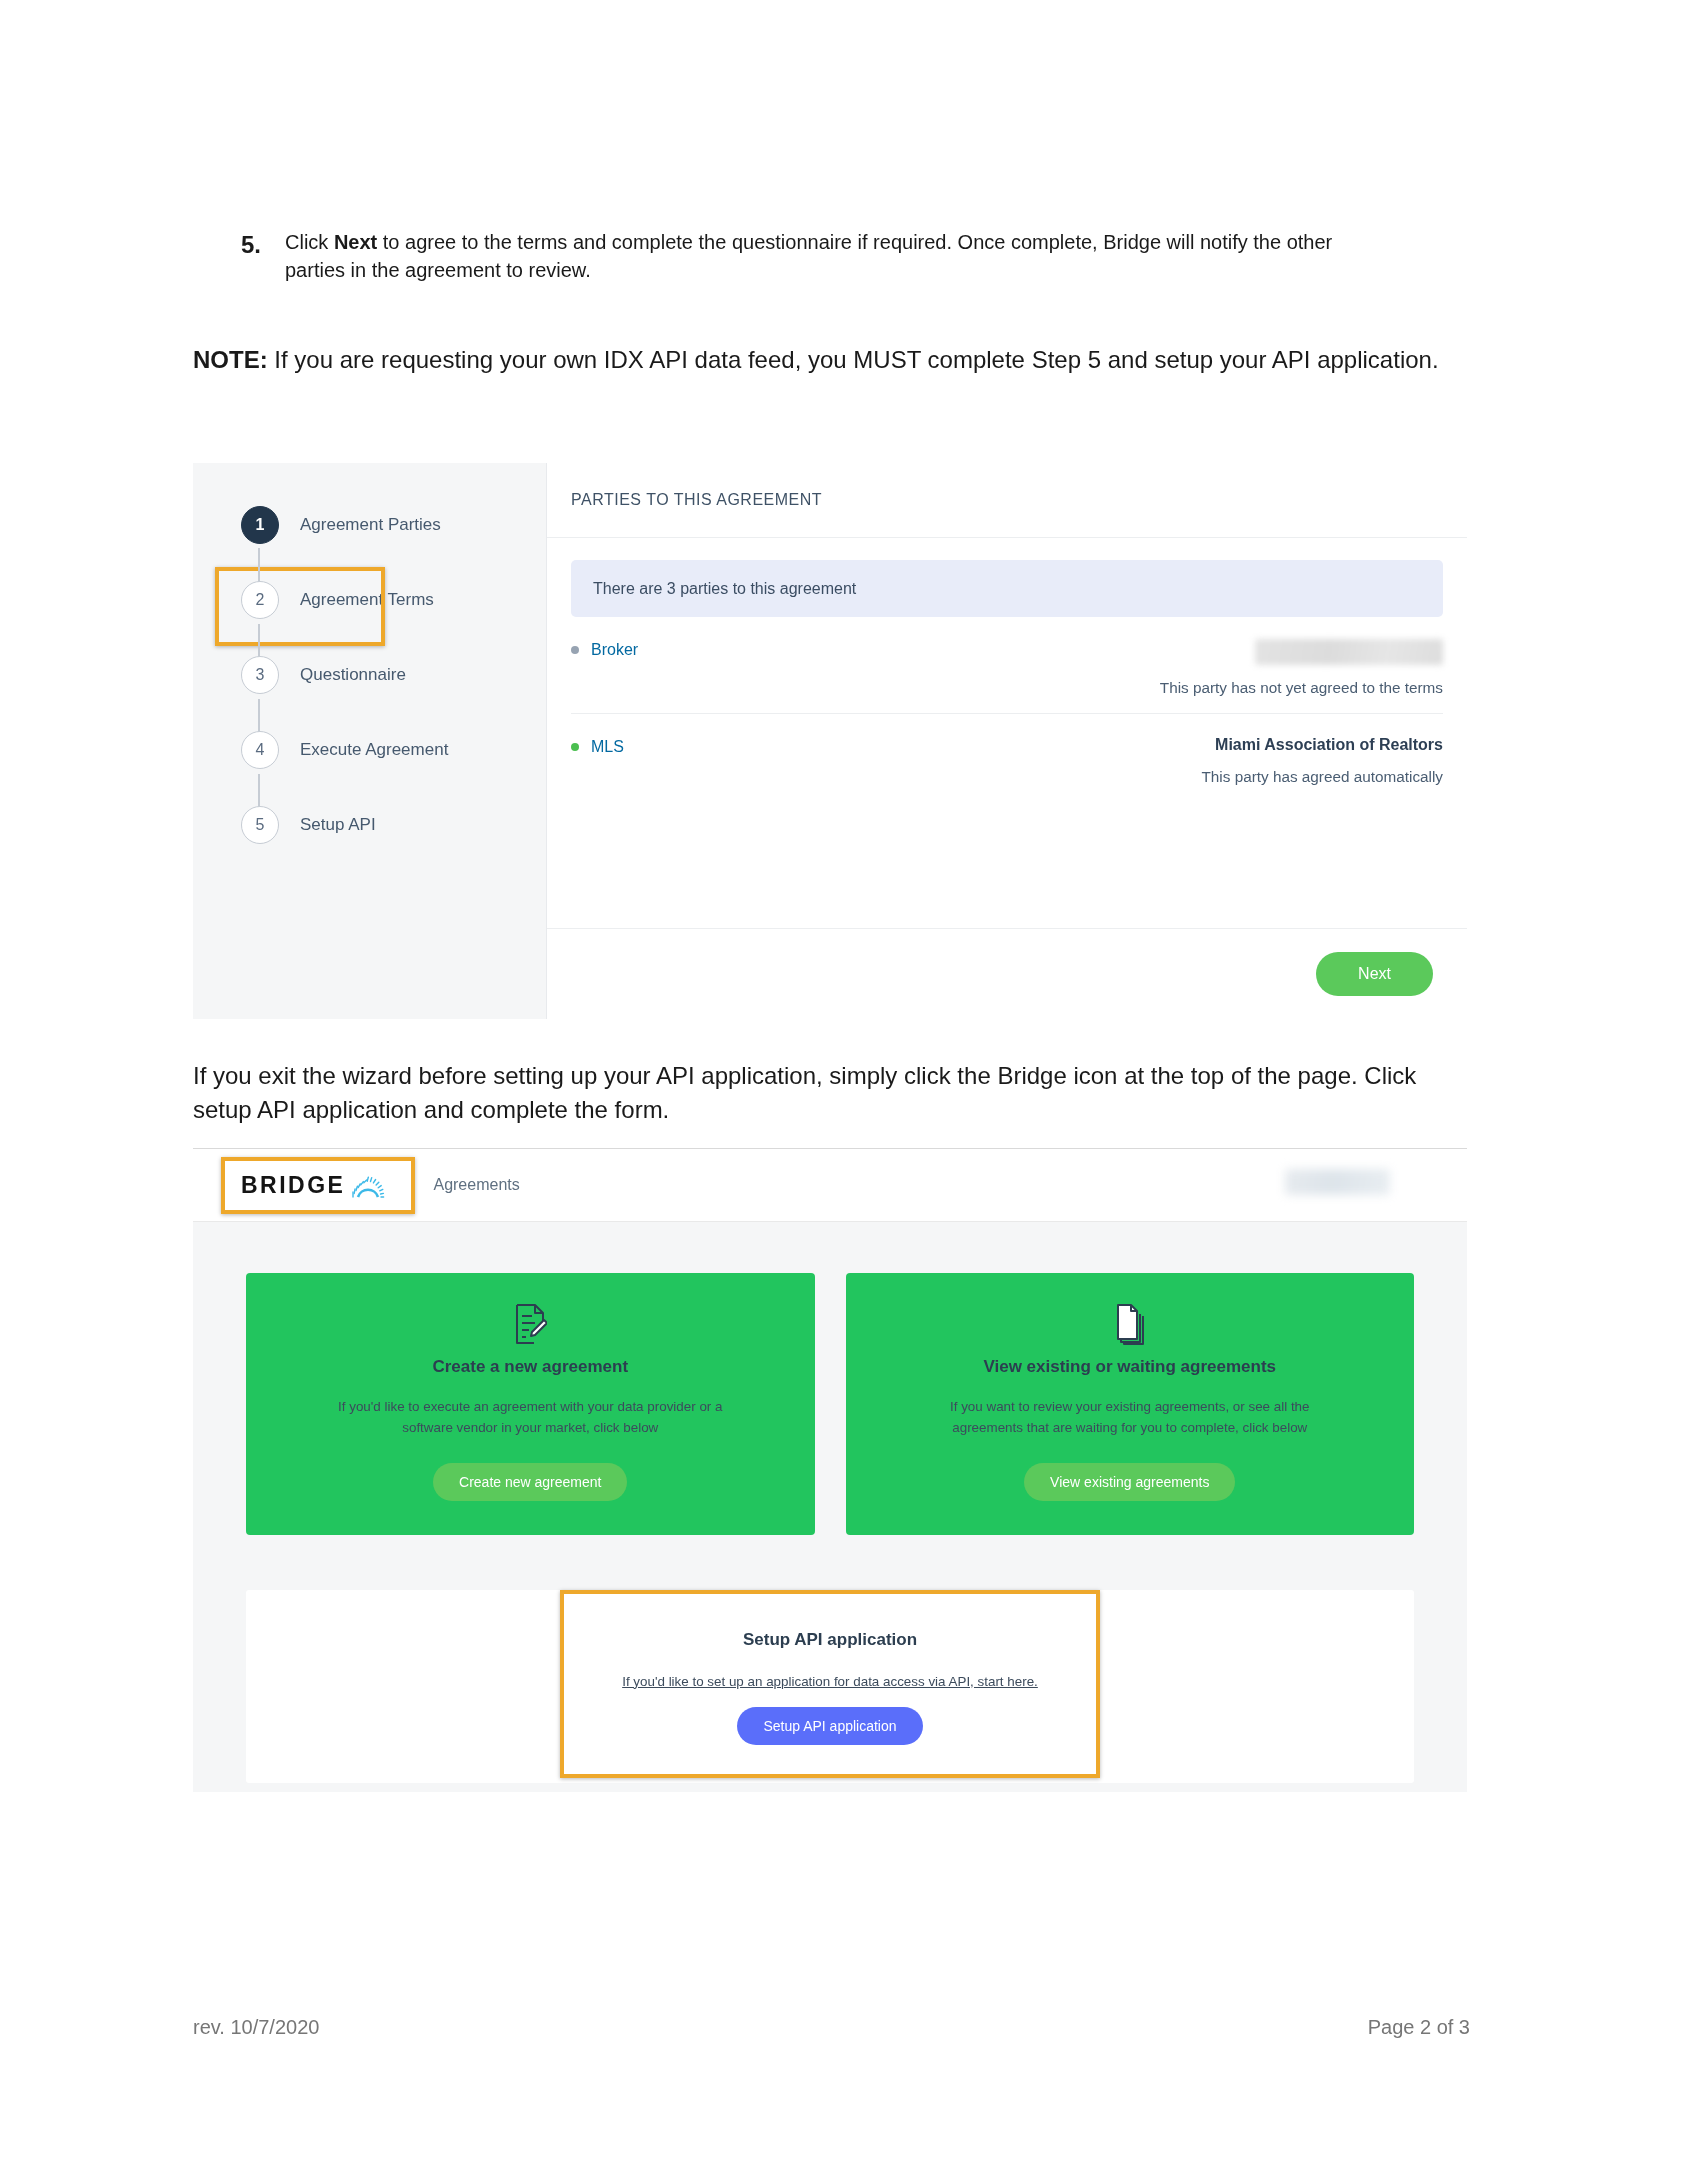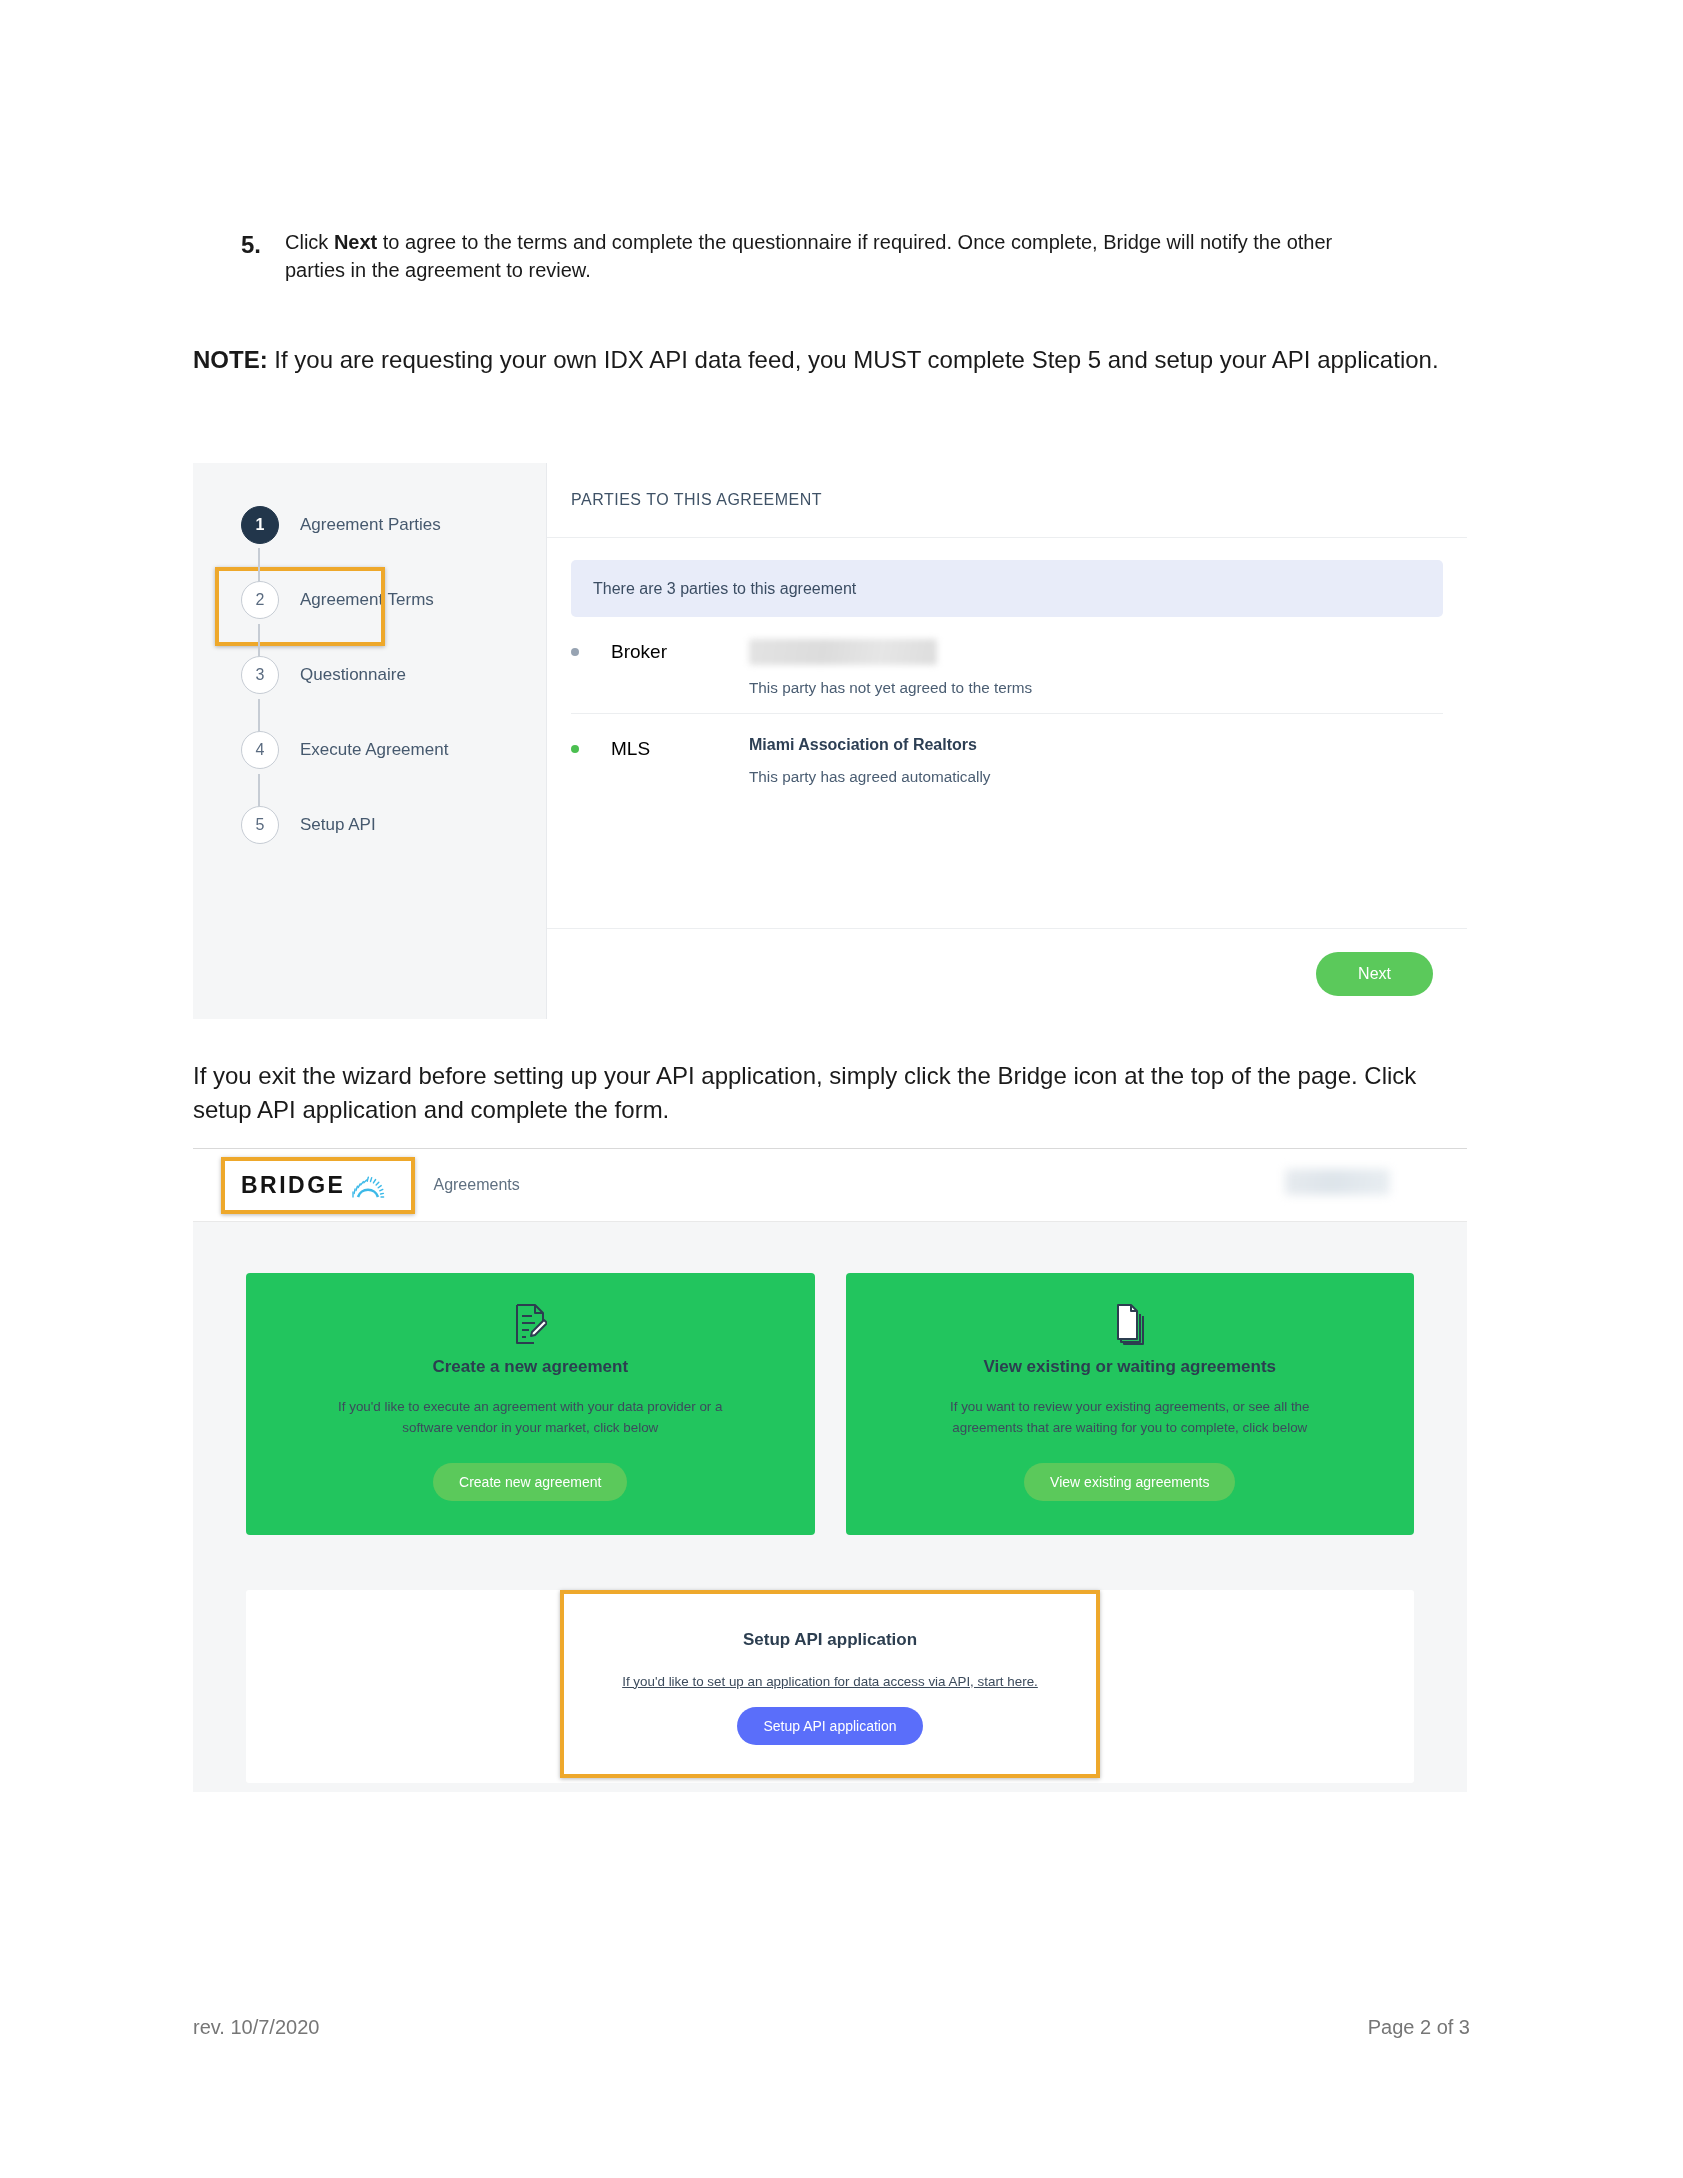--- a/index.html
+++ b/index.html
@@ -188,32 +188,31 @@
     padding: 22px 0 16px 0;
     border-bottom: 1px solid #eceef0;
     align-items: flex-start;
   }
   .party-row:last-child { border-bottom: none; }
   .party-label {
     width: 178px;
     flex: 0 0 178px;
     display: flex;
     align-items: center;
-    font-size: 19px;
-    color: #000000;
+    font-size: 16px;
+    color: #0369a1;
     padding-top: 2px;
-    gap: 20px;
   }
   .dot {
     width: 8px; height: 8px; border-radius: 50%;
     background: #97a3b2; margin-right: 12px;
     flex: 0 0 8px;
   }
   .dot.green { background: #4bbf50; }
-  .party-info { flex: 1; }
+  .party-info { flex: 1; text-align: right; }
   .party-name {
     font-size: 16px;
     color: #2d3f54;
     font-weight: 600;
     margin-bottom: 14px;
   }
   .party-name.redacted {
     display: inline-block;
     height: 26px;
     width: 188px;

